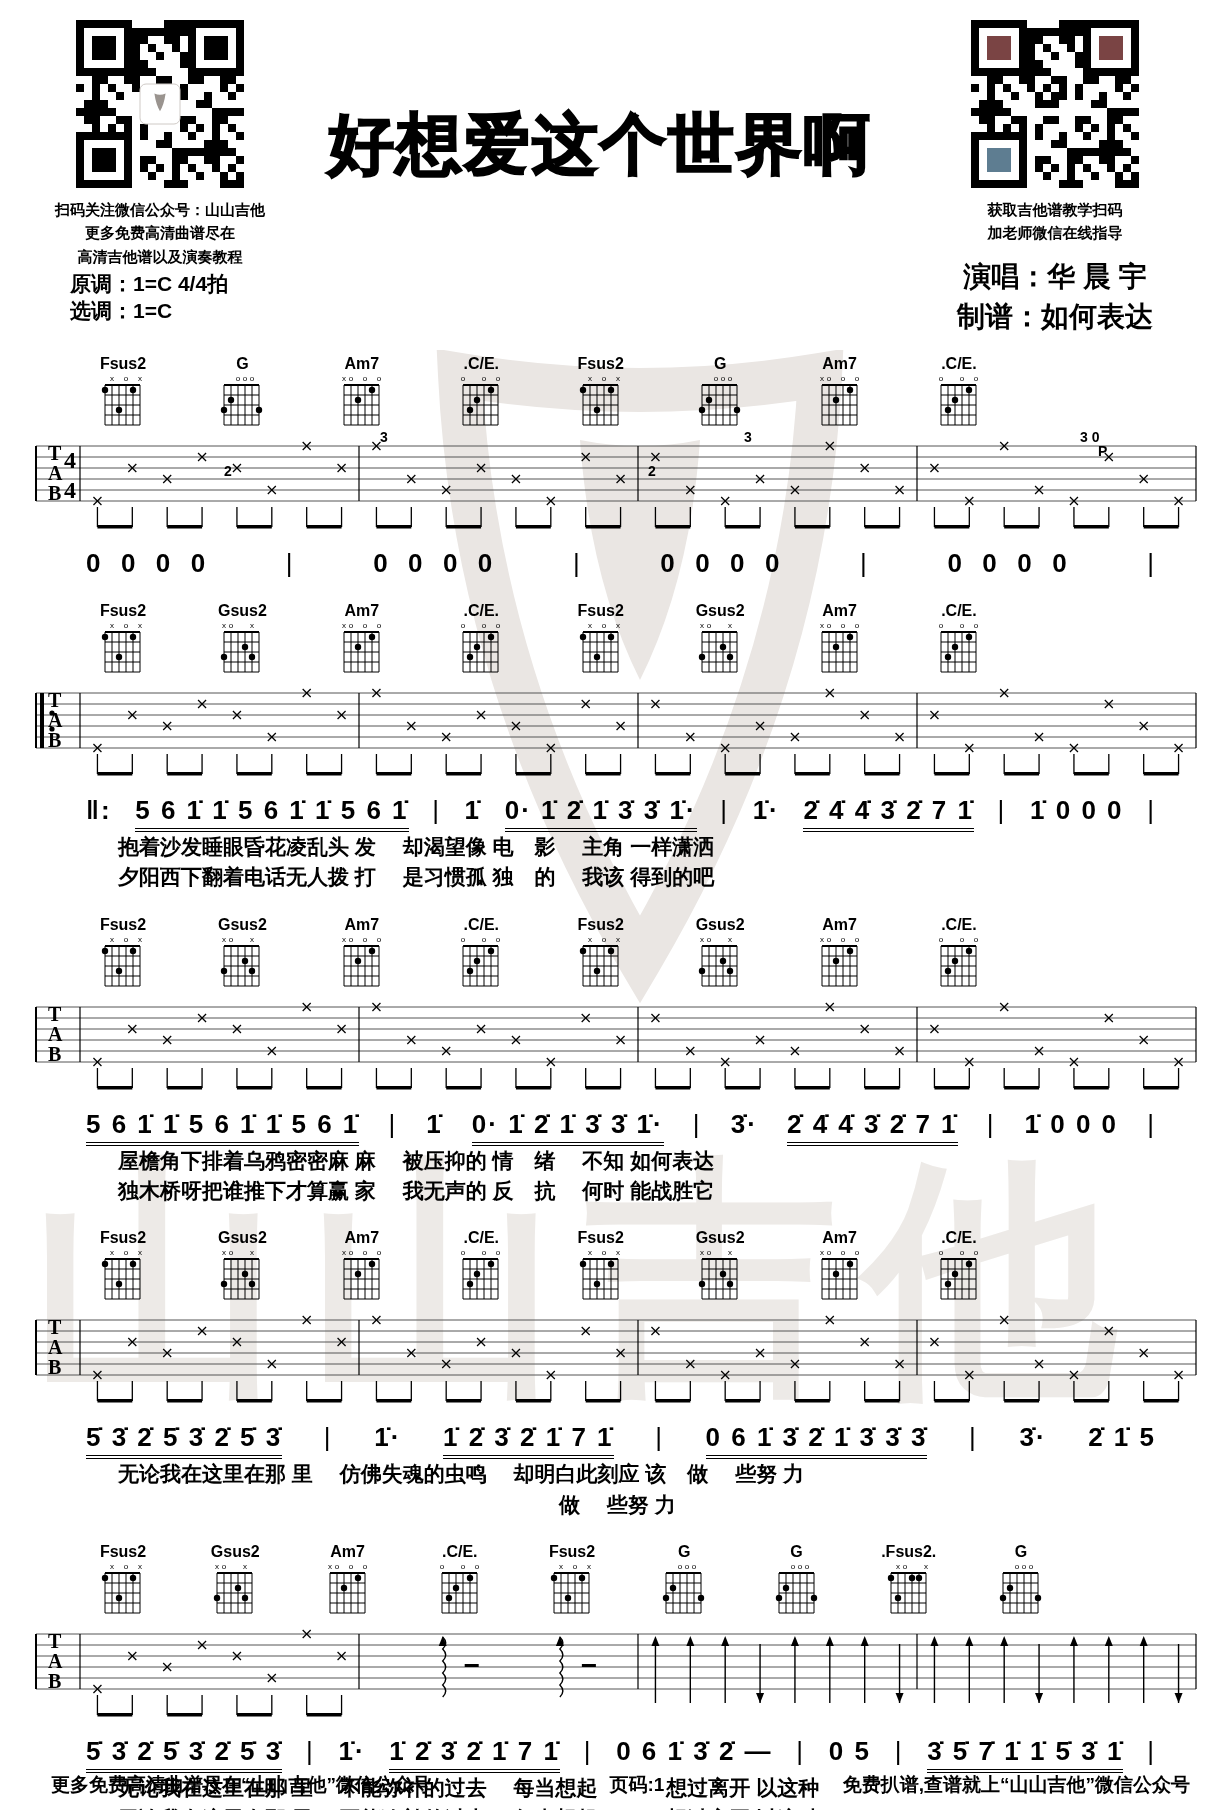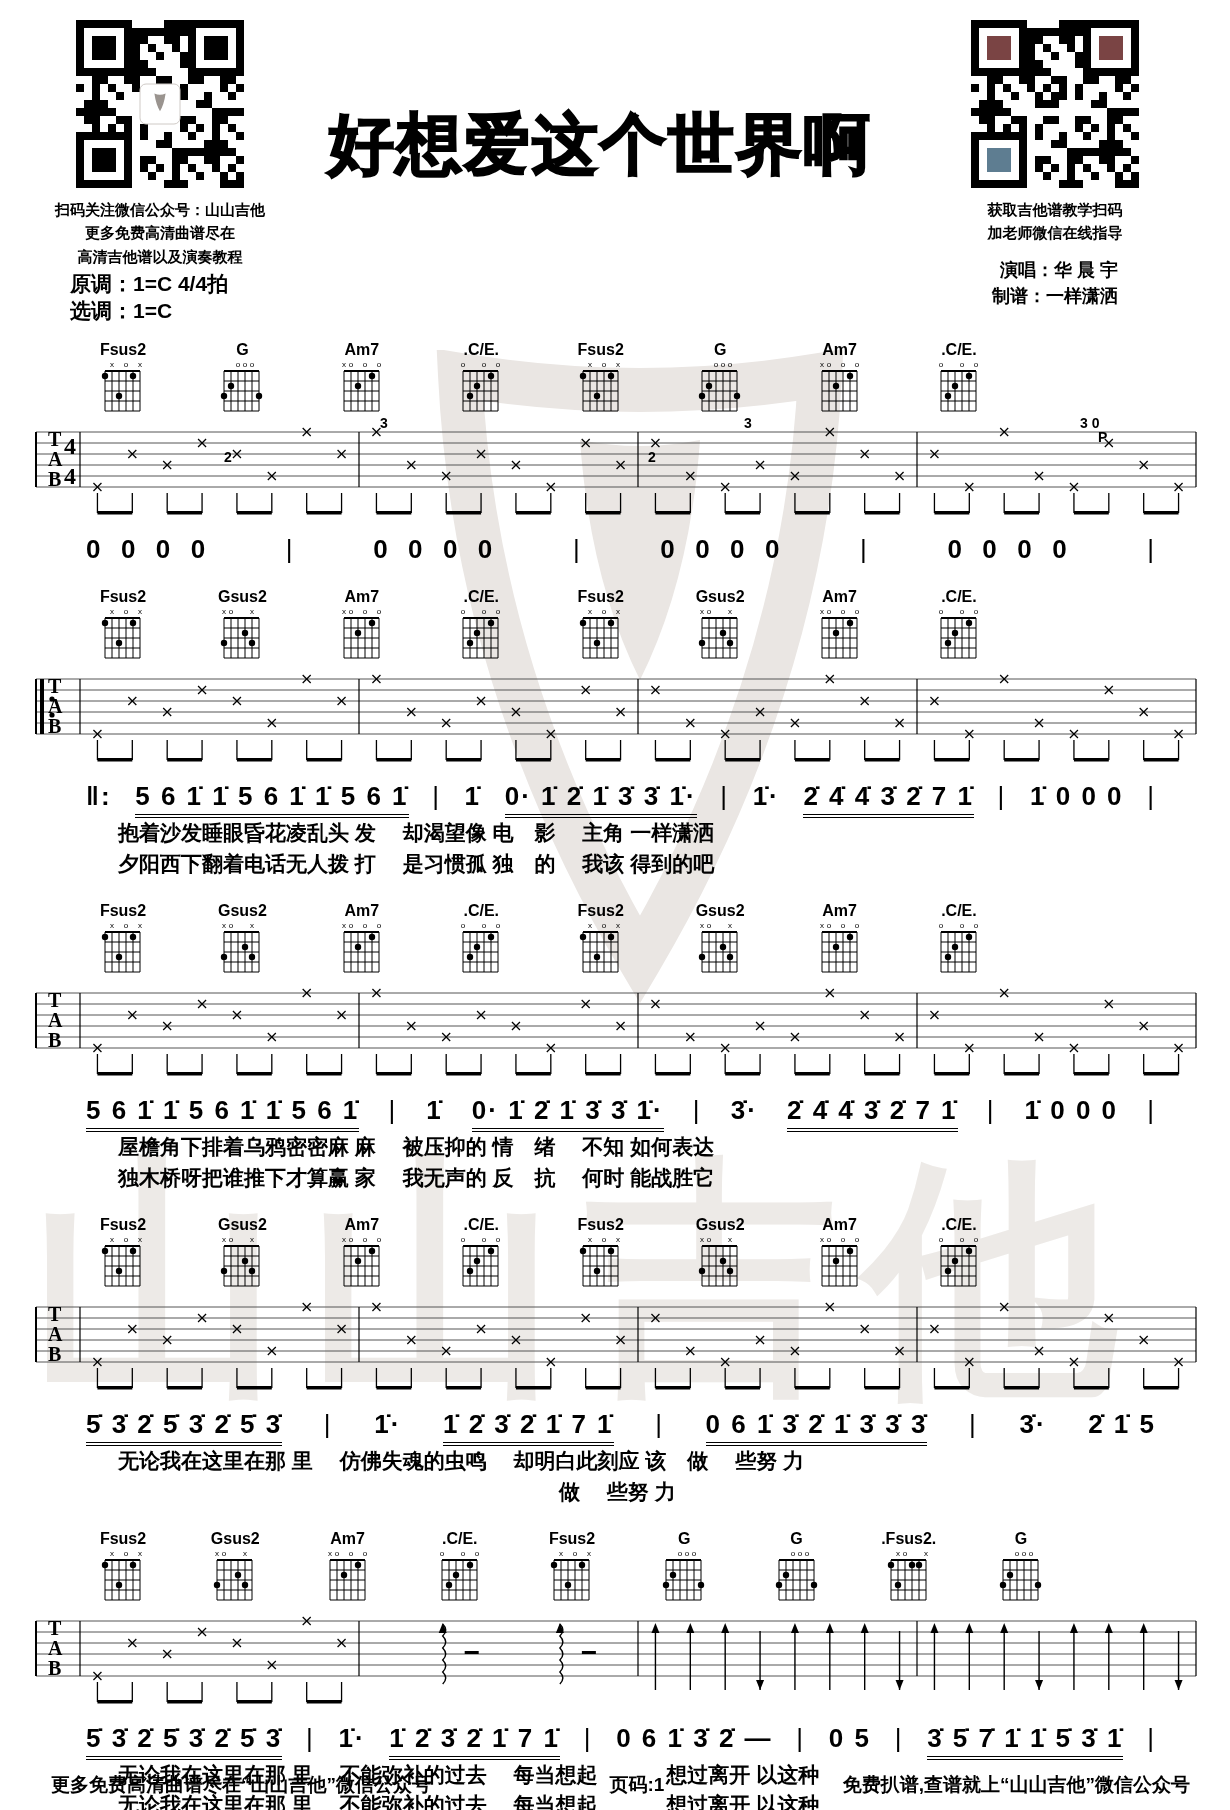--- a/index.html
+++ b/index.html
@@ -6,21 +6,21 @@
   .page{position:relative;width:1230px;height:1810px;background:#fff;overflow:hidden;
         font-family:"Liberation Sans","DejaVu Sans",sans-serif;color:#000;}
   
   .wm{position:absolute;z-index:1;pointer-events:none;}
   .wm-text{top:1112px;left:30px;font-size:252px;font-weight:900;color:#edeae7;letter-spacing:26px;white-space:nowrap;}
   
   .hdr{position:relative;z-index:2;display:grid;grid-template-columns:320px 1fr 350px;padding-top:20px;}
   .qr-col{display:flex;flex-direction:column;align-items:center;}
   .cap{font-size:15px;font-weight:700;line-height:1.55;text-align:center;margin-top:6px;}
   .keys{align-self:flex-start;padding-left:70px;margin-top:2px;font-size:21px;font-weight:800;line-height:1.3;}
-  .meta{margin-top:12px;font-size:18px;font-weight:800;line-height:1.45;text-align:right;}
+  .meta{margin-top:12px;font-size:28px;font-weight:800;line-height:1.45;text-align:center;}
   .title{font-size:66px;font-weight:900;text-align:center;margin-top:80px;letter-spacing:2px;
          -webkit-text-stroke:2px #000;}
   
   .score{position:relative;z-index:2;padding:2px 28px 0 28px;}
   .system{margin-bottom:8px;}
   .chord-row{display:flex;align-items:flex-end;justify-content:space-between;height:88px;
              padding-left:64px;padding-right:212px;}
   .chord{display:flex;flex-direction:column;align-items:center;width:62px;}
   .chord .nm{font-size:16px;font-weight:700;line-height:1;}
   .tabwrap{margin-top:2px;}
@@ -350,21 +350,21 @@
             <rect x="0" y="112" width="56" height="56" fill="#000000"></rect>
             <rect x="8" y="120" width="40" height="40" fill="#fff"></rect>
             <rect x="16" y="128" width="24" height="24" fill="#5e7d91"></rect>
           </svg></div>
       <div class="cap">
         <div>获取吉他谱教学扫码</div>
         <div>加老师微信在线指导</div>
       </div>
       <div class="meta">
         <div>演唱：华 晨 宇</div>
-        <div>制谱：一样潇洒</div>
+        <div>制谱：如何表达</div>
       </div>
     </div>
   </div>
 
   <main class="score">
       <section class="system">
         <div class="chord-row">
           <div class="chord">
             <div class="nm">Fsus2</div>
             <svg width="48" height="56">

